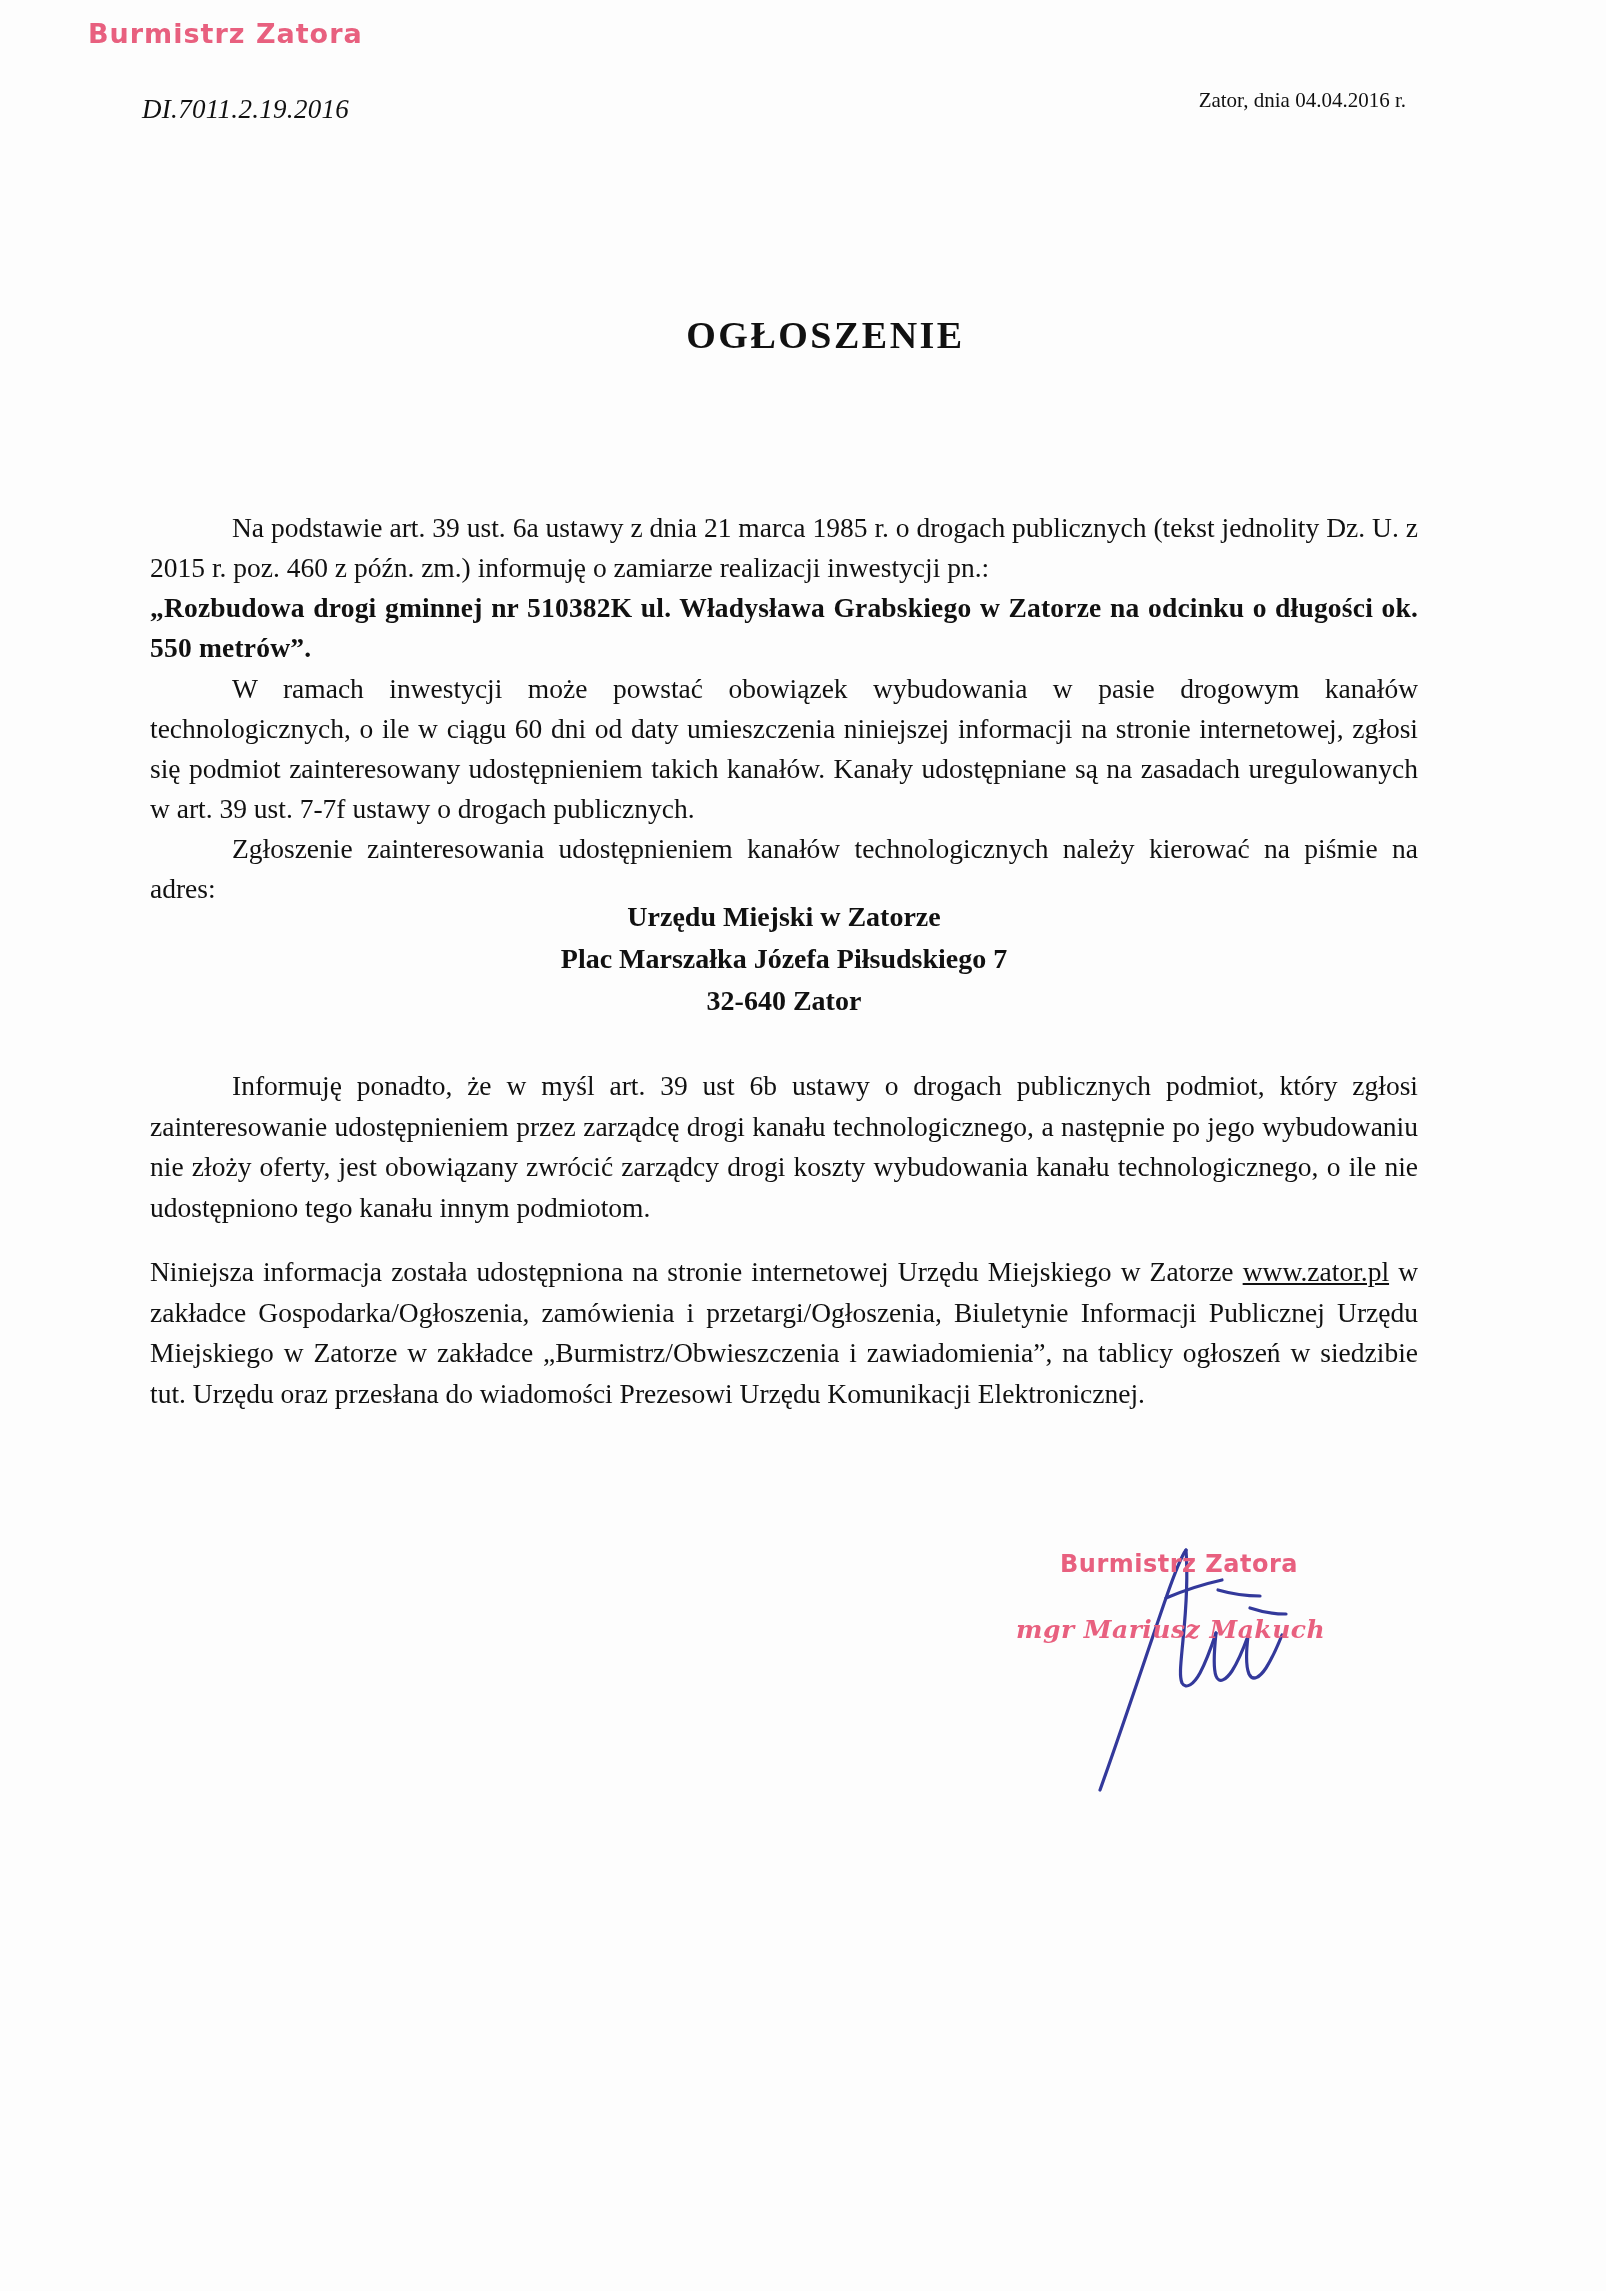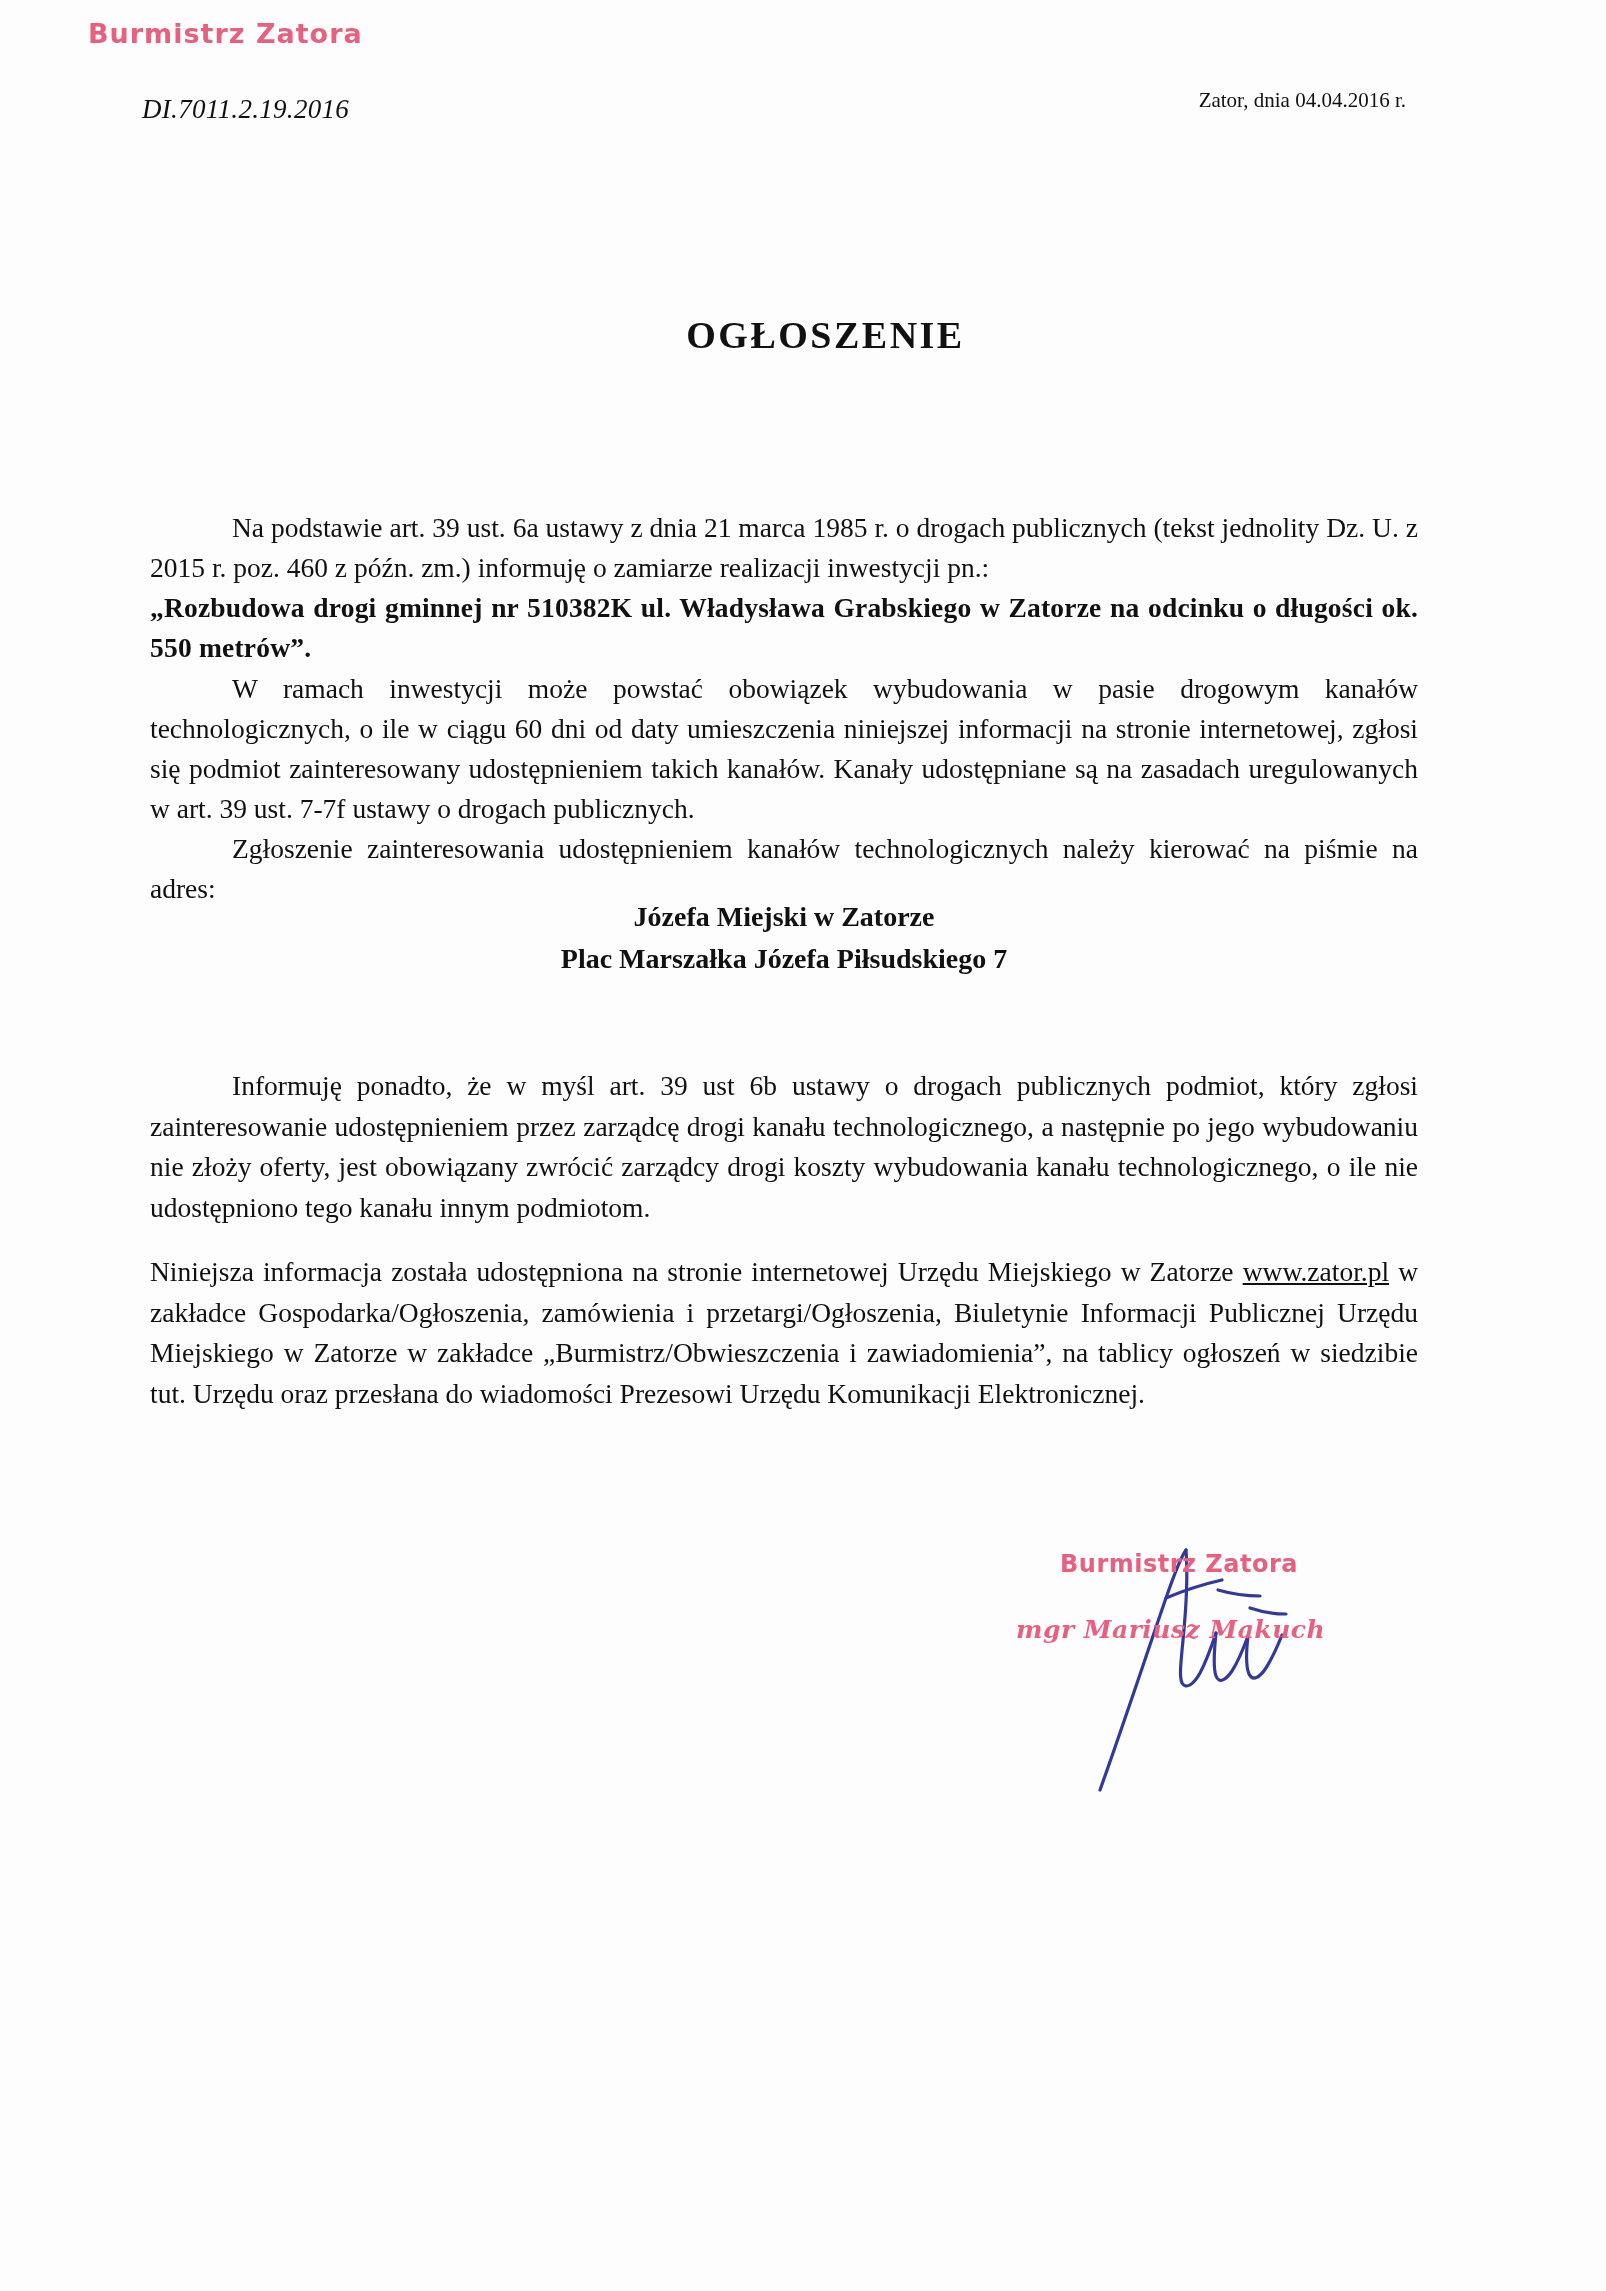--- a/index.html
+++ b/index.html
@@ -171,22 +171,23 @@
   <div class="title">OGŁOSZENIE</div>
 
   <div class="body-block">
     <p class="indent">Na podstawie art. 39 ust. 6a ustawy z dnia 21 marca 1985 r. o drogach publicznych (tekst jednolity Dz. U. z 2015 r. poz. 460 z późn. zm.) informuję o zamiarze realizacji inwestycji pn.:</p>
     <p class="quote-bold">„Rozbudowa drogi gminnej nr 510382K ul. Władysława Grabskiego w Zatorze na odcinku o długości ok. 550 metrów”.</p>
     <p class="indent">W ramach inwestycji może powstać obowiązek wybudowania w pasie drogowym kanałów technologicznych, o ile w ciągu 60 dni od daty umieszczenia niniejszej informacji na stronie internetowej, zgłosi się podmiot zainteresowany udostępnieniem takich kanałów. Kanały udostępniane są na zasadach uregulowanych w art. 39 ust. 7-7f ustawy o drogach publicznych.</p>
     <p class="indent">Zgłoszenie zainteresowania udostępnieniem kanałów technologicznych należy kierować na piśmie na adres:</p>
   </div>
 
   <div class="address-block">
-    <div>Józefa Miejski w Zatorze</div>
+    <div>Urzędu Miejski w Zatorze</div>
     <div>Plac Marszałka Józefa Piłsudskiego 7</div>
+    <div>32-640 Zator</div>
   </div>
 
   <div class="para-2 indent">Informuję ponadto, że w myśl art. 39 ust 6b ustawy o drogach publicznych podmiot, który zgłosi zainteresowanie udostępnieniem przez zarządcę drogi kanału technologicznego, a następnie po jego wybudowaniu nie złoży oferty, jest obowiązany zwrócić zarządcy drogi koszty wybudowania kanału technologicznego, o ile nie udostępniono tego kanału innym podmiotom.</div>
 
   <div class="para-3">
     <span>Niniejsza informacja została udostępniona na stronie internetowej Urzędu Miejskiego w Zatorze </span><a class="link" href="#">www.zator.pl</a><span> w zakładce Gospodarka/Ogłoszenia, zamówienia i przetargi/Ogłoszenia, Biuletynie Informacji Publicznej Urzędu Miejskiego w Zatorze w zakładce „Burmistrz/Obwieszczenia i zawiadomienia”, na tablicy ogłoszeń w siedzibie tut. Urzędu oraz przesłana do wiadomości Prezesowi Urzędu Komunikacji Elektronicznej.</span>
   </div>
 
   <div class="sig-wrap">
     <svg class="signature-svg" width="460" height="330" viewBox="0 0 460 330">

